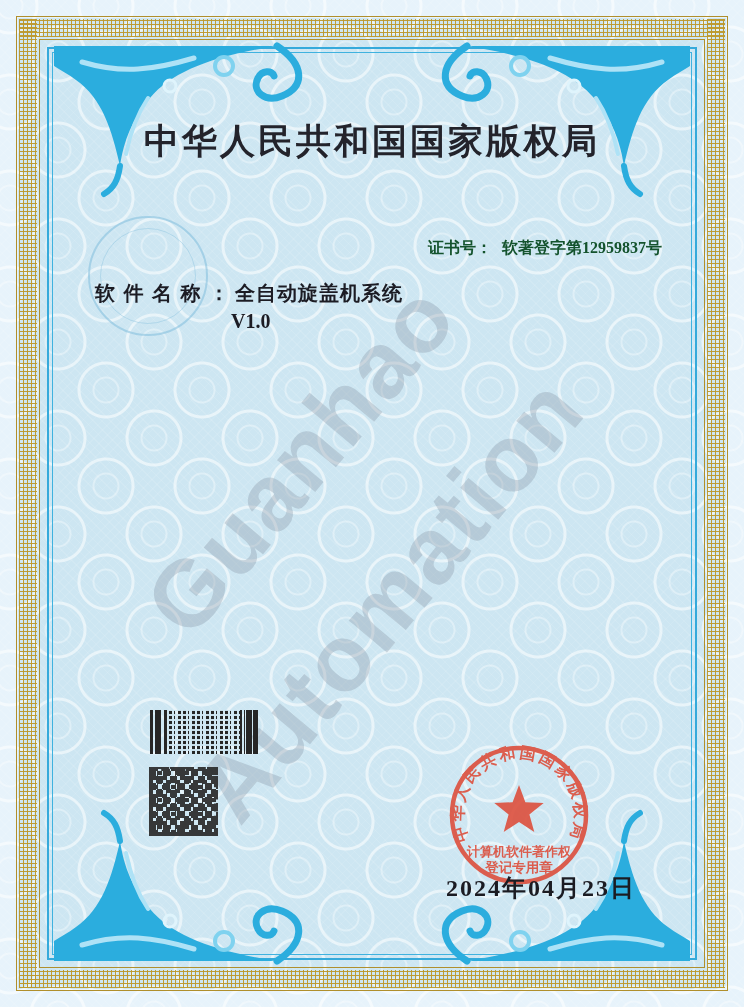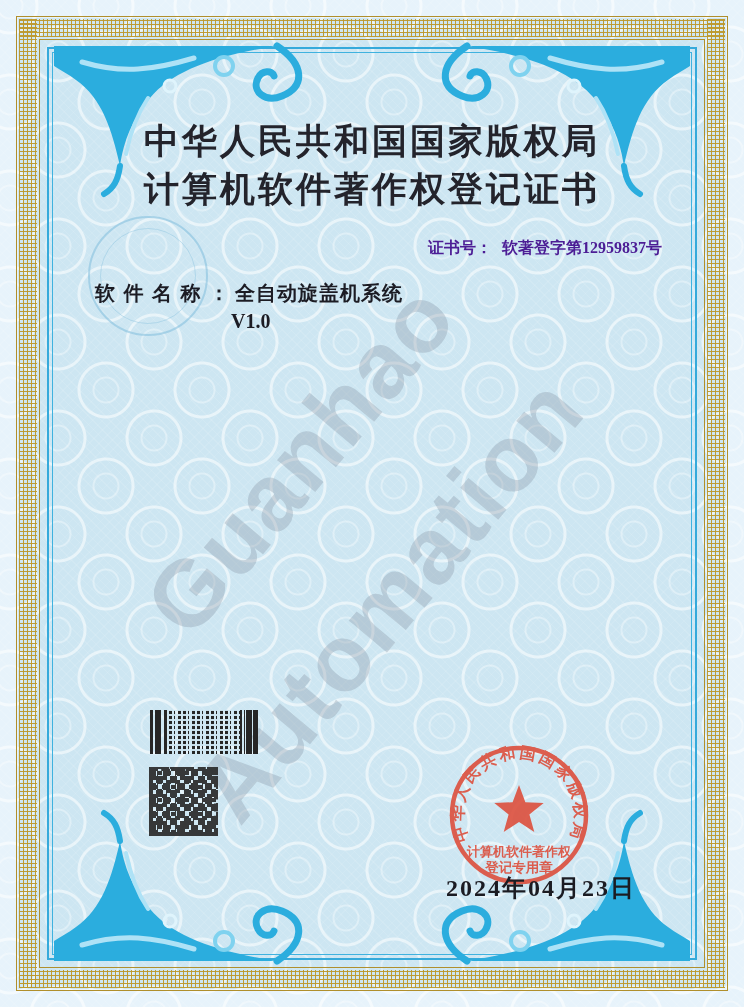--- a/index.html
+++ b/index.html
@@ -45,21 +45,21 @@
   
   .emboss{position:absolute;left:88px;top:216px;width:116px;height:116px;border-radius:50%;
     border:2px solid rgba(130,190,220,.55);}
   .emboss::after{content:"";position:absolute;inset:10px;border-radius:50%;
     border:1.5px solid rgba(130,190,220,.40);}
   
   .title{position:absolute;left:0;width:100%;text-align:center;font-weight:700;
     font-size:35px;letter-spacing:3px;color:#23232b;}
   .title1{top:118px;}
   .title2{top:166px;}
-  .certno{position:absolute;top:238px;right:82px;font-size:16px;font-weight:700;color:#4c1d95;}
+  .certno{position:absolute;top:238px;right:82px;font-size:16px;font-weight:700;color:#14532d;}
   .certno .cv{margin-left:10px;}
   .row{position:absolute;left:95px;font-size:20px;font-weight:700;color:#1c1c24;white-space:nowrap;}
   .row .lbl{display:inline-block;white-space:nowrap;}
   .sp4{letter-spacing:8.5px;}
   .sp3{letter-spacing:18px;}
   .sp6{letter-spacing:0;}
   .row .val{margin-left:6px;letter-spacing:1px;}
   .r0{top:280px;} .r0b{position:absolute;left:231px;top:310px;font-size:20px;font-weight:700;color:#1c1c24;}
   .r1{top:356px;} .r2{top:484px;} .r3{top:526px;} .r4{top:568px;}
   .statement{position:absolute;left:82px;top:616px;width:582px;font-size:19.5px;font-weight:700;
@@ -124,21 +124,20 @@
     <use href="#fl-corner" transform="translate(640 0) scale(-1 1)"></use>
   </svg>
   <svg class="band band-bottom" viewBox="0 0 640 150">
     <use href="#fl-corner"></use>
     <use href="#fl-corner" transform="translate(640 0) scale(-1 1)"></use>
   </svg>
 
   <div class="emboss"></div>
 
   <div class="title title1">中华人民共和国国家版权局</div>
-  <div class="title title2">计算机软件著作权登记证书</div>
 
   <div class="certno">
     <span>证书号：</span><span class="cv">软著登字第12959837号</span>
   </div>
 
   <div class="row r0">
     <span class="lbl sp4">软件名称</span><span>：</span><span class="val">全自动旋盖机系统</span>
   </div>
   <div class="r0b">V1.0</div>
 

